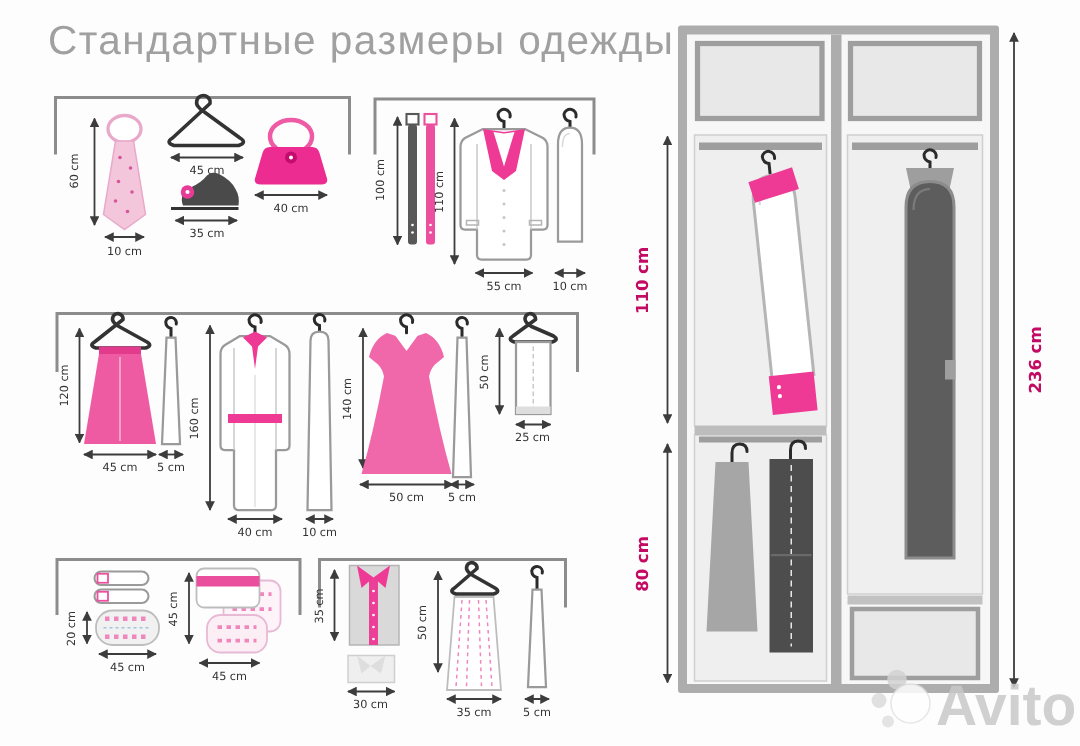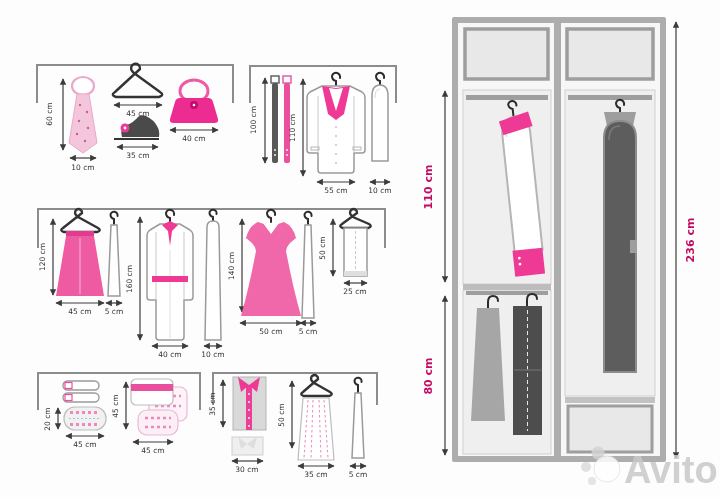--- a/index.html
+++ b/index.html
@@ -15,20 +15,21 @@
   .hook{stroke:#2b2b2b;stroke-width:2;fill:none;stroke-linecap:round;}
   .hangerline{stroke:#333;stroke-width:2.4;fill:none;stroke-linejoin:round;}
   .item{fill:#fff;stroke:#9a9a9a;stroke-width:1.5;}
   .pinkfill{fill:#ee3a95;}
   .wm-text{font:600 38px "Liberation Sans",sans-serif;fill:#c9c9c9;}
 </style>
 </head>
 <body>
 
 <div class="canvas">
+  <div class="page-title">Стандартные размеры одежды</div>
 
   <svg width="720" height="497" viewBox="0 0 720 497">
     <defs>
       <marker id="ah" viewBox="0 0 10 10" refX="9" refY="5" markerWidth="6.5" markerHeight="6.5" orient="auto-start-reverse" markerUnits="userSpaceOnUse">
         <path d="M0,0 L10,5 L0,10 z" fill="#3c3c3c"></path>
       </marker>
     </defs>
 
     <g>
       <path class="bracket" d="M37,103 V65 H233 V103"></path>

